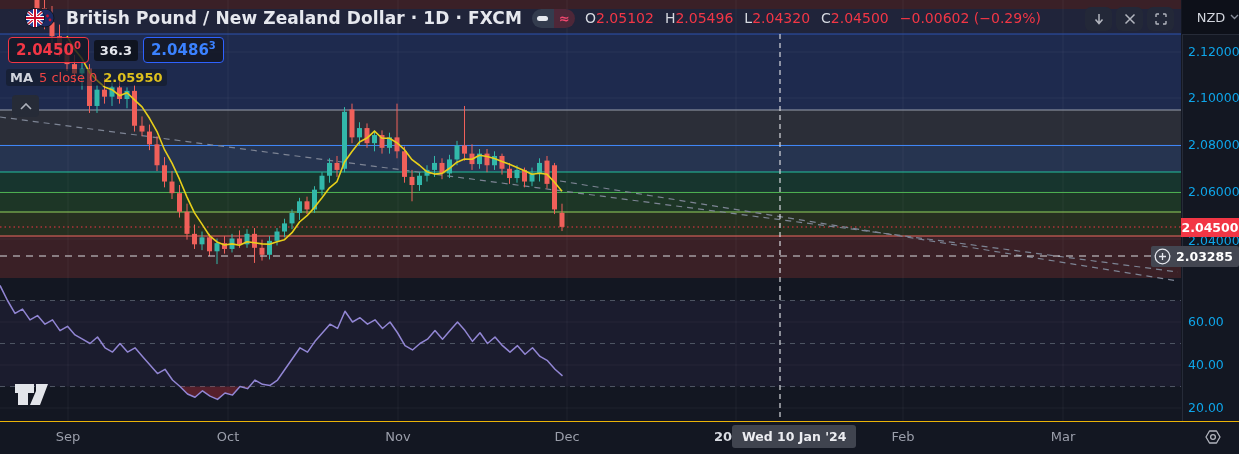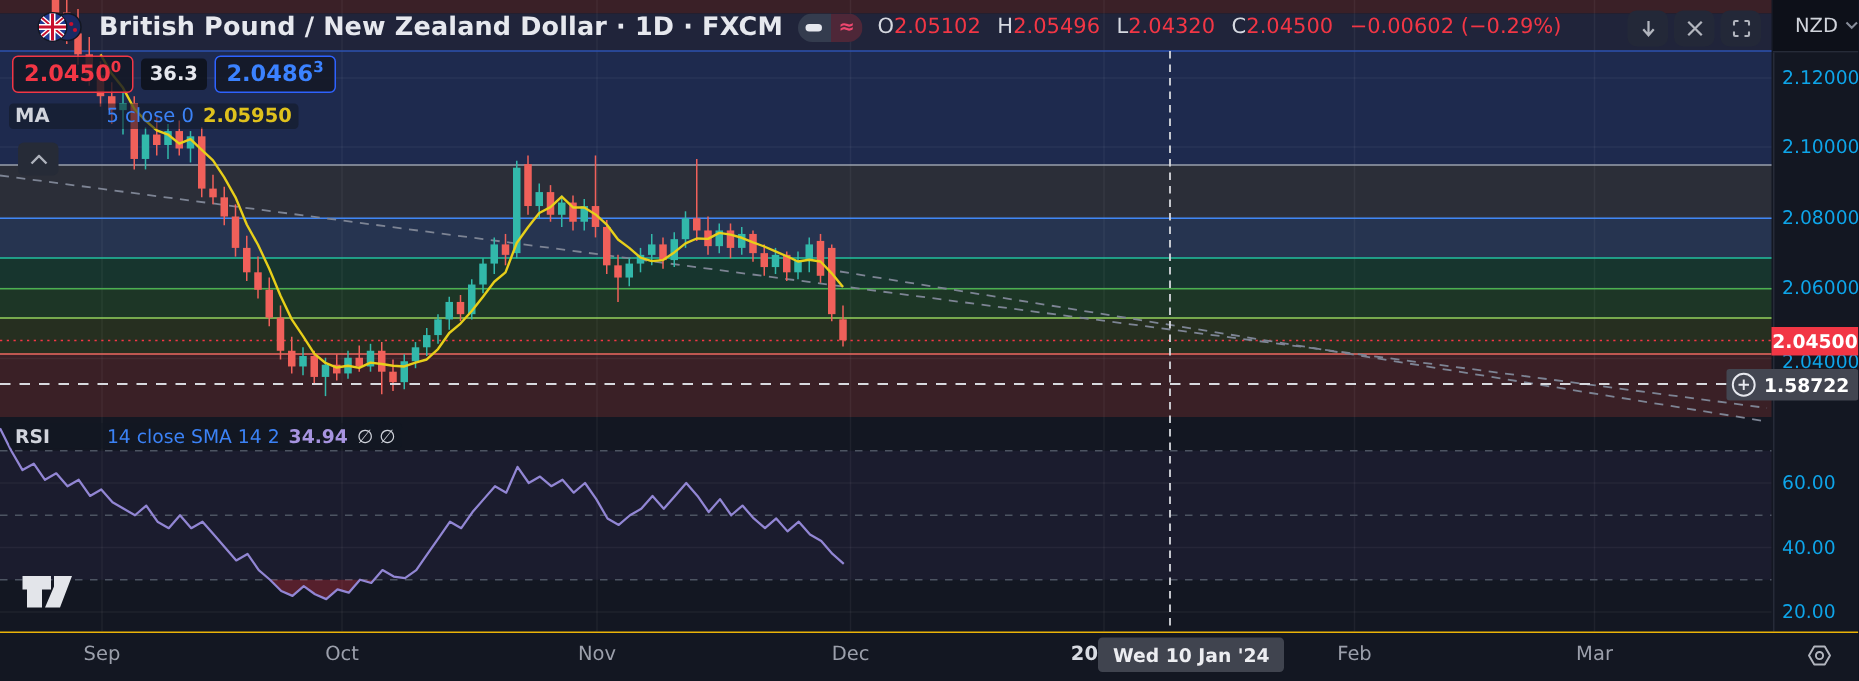--- a/index.html
+++ b/index.html
@@ -26,21 +26,21 @@
   
   .px-row{position:absolute;left:8px;top:37px;display:flex;align-items:center;gap:5px;z-index:30;}
   .pbox{border:1px solid;border-radius:4px;background:rgba(19,23,34,.82);padding:2px 7px 3px;font-size:15px;font-weight:600;}
   .pbox sup{font-size:10px;}
   .pbox.red{border-color:#f23645;color:#f23645;}
   .pbox.blue{border-color:#2e62ff;color:#3b82ff;}
   .midbadge{background:rgba(14,17,26,.88);border-radius:3px;color:#e6e8ee;font-size:13px;font-weight:700;padding:3px 6px;}
   .ind-row{position:absolute;display:flex;align-items:baseline;gap:6px;font-size:13px;z-index:30;
            background:rgba(19,23,34,.55);padding:1px 4px;border-radius:3px;white-space:nowrap;}
   .ind-name{color:#d1d4dc;font-weight:600;}
-  .ind-params{color:#3b82f6;margin-left:32px;}
+  .ind-params{color:#ef4444;}
   #ma-row{left:6px;top:69px;}
   #ma-row .ind-val{color:#dfc11d;font-weight:600;}
   #rsi-row{left:6px;top:282px;font-size:12.5px;}
   #rsi-row .ind-val{color:#a794e0;font-weight:600;}
   #rsi-row .ind-extra{color:#cfd2da;}
   .collapse-btn{position:absolute;left:12px;top:95px;width:27px;height:22px;background:#262b37;
                 border-radius:4px;display:flex;align-items:center;justify-content:center;z-index:30;cursor:pointer;}
   
   .price-axis{position:absolute;left:1182px;top:34px;width:57px;height:387px;background:#131722;border-left:1px solid #262b38;z-index:20;cursor:ns-resize;}
   .tick{position:absolute;left:5px;font-size:12.5px;color:#0ea5e9;white-space:nowrap;}
@@ -338,26 +338,20 @@
     <span class="ind-params">5 close 0</span>
     <span class="ind-val">2.05950</span>
   </div>
 
   <div class="collapse-btn">
     <svg width="12" height="7">
         <path d="M1 6 L6 1 L11 6" stroke="#aeb2bc" stroke-width="1.6" fill="none"></path>
       </svg>
   </div>
 
-  <div class="ind-row" id="rsi-row">
-    <span class="ind-name">RSI</span>
-    <span class="ind-params">14 close SMA 14 2</span>
-    <span class="ind-val">34.94</span>
-    <span class="ind-extra">∅ ∅</span>
-  </div>
 
   <div class="logo">
     <svg width="36" height="27">
       <path d="M2 4 h19 v9 h-6 v12 h-10 v-12 h-3 z" fill="#e3e5ea"></path>
       <path d="M23 4 h12 l-8 21 h-10 l6 -14 z" fill="#e3e5ea"></path>
     </svg>
   </div>
 
   <div class="price-axis">
     <div id="price-ticks">
@@ -372,21 +366,21 @@
         <div class="tick" style="top: 323px;">40.00</div>
         <div class="tick" style="top: 366px;">20.00</div>
       </div>
   </div>
   <div class="badge-red">2.04500</div>
   <div class="badge-cross">
     <svg width="17" height="17">
       <circle cx="8.5" cy="8.5" r="7.3" fill="none" stroke="#e6e8ee" stroke-width="1.3"></circle>
       <path d="M8.5 5 V12 M5 8.5 H12" stroke="#e6e8ee" stroke-width="1.3"></path>
     </svg>
-    <span>1.58722</span>
+    <span>2.03285</span>
   </div>
 
   <div class="time-axis">
     <div id="time-labels">
         <div class="tlabel" style="left: 68px;">Sep</div>
         <div class="tlabel" style="left: 228px;">Oct</div>
         <div class="tlabel" style="left: 398px;">Nov</div>
         <div class="tlabel" style="left: 567px;">Dec</div>
         <div class="tlabel year" style="left: 732px;">2024</div>
         <div class="tlabel" style="left: 903px; text-align: center;">Feb</div>

